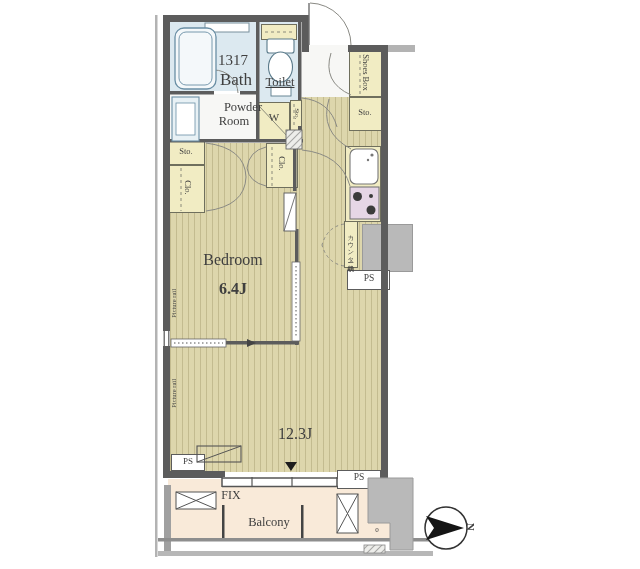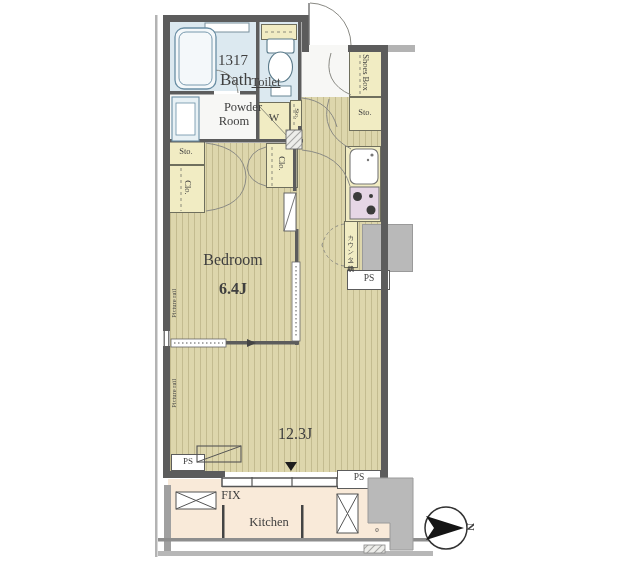--- a/index.html
+++ b/index.html
@@ -192,37 +192,37 @@
     </g>
 
     <g>
       <circle cx="446" cy="528" r="21" fill="#ffffff" stroke="#333" stroke-width="1.5"></circle>
       <polygon points="426,516 434,528 426,540 464,528" fill="#151515"></polygon>
     </g>
   </svg>
 
   <div class="lbl" style="left:206px;top:39px;width:60px;font-size:17px;margin-top:32px;">Bath</div>
   <div class="lbl" style="left:203px;top:53px;width:60px;font-size:15px;">1317</div>
-  <div class="lbl med" style="left:244px;top:76px;width:44px;text-decoration:underline;">Toilet</div>
+  <div class="lbl med" style="left:258px;top:76px;width:44px;text-decoration:underline;">Toilet</div>
   <div class="lbl med" style="left:212px;top:101px;width:62px;">Powder</div>
   <div class="lbl med" style="left:196px;top:115px;width:76px;">Room</div>
   <div class="lbl" style="left:262px;top:112px;width:24px;font-size:11px;">W</div>
   <div class="lbl sm v90" style="left:284px;top:110px;width:24px;font-size:7px;">Sto.</div>
   <div class="lbl sm v90" style="left:343px;top:68px;width:46px;">Shoes Box</div>
   <div class="lbl sm" style="left:343px;top:108px;width:44px;">Sto.</div>
   <div class="lbl sm" style="left:166px;top:147px;width:40px;">Sto.</div>
   <div class="lbl sm v90" style="left:168px;top:183px;width:40px;">Clo.</div>
   <div class="lbl sm v90" style="left:262px;top:159px;width:40px;">Clo.</div>
   <div class="lbl big" style="left:173px;top:230px;width:120px;">Bedroom</div>
   <div class="lbl big" style="left:173px;top:259px;width:120px;font-weight:bold;">6.4J</div>
   <div class="lbl tiny jp-vert" style="left:347px;top:224px;height:42px;">カウンター収納</div>
   <div class="lbl" style="left:349px;top:274px;width:40px;font-size:9.5px;">PS</div>
   <div class="lbl tiny v270" style="left:144px;top:300px;width:60px;">Picture rail</div>
   <div class="lbl tiny v270" style="left:144px;top:390px;width:60px;">Picture rail</div>
   <div class="lbl big" style="left:175px;top:404px;width:240px;">12.3J</div>
   <div class="lbl" style="left:168px;top:457px;width:40px;font-size:9px;">PS</div>
   <div class="lbl" style="left:211px;top:489px;width:40px;font-size:12px;">FIX</div>
   <div class="lbl" style="left:339px;top:473px;width:40px;font-size:9.5px;">PS</div>
-  <div class="lbl med" style="left:209px;top:516px;width:120px;">Kitchen</div>
+  <div class="lbl med" style="left:209px;top:516px;width:120px;">Balcony</div>
   <div class="lbl v90" style="left:458px;top:521px;width:24px;font-size:11px;font-weight:bold;">N</div>
   <div class="lbl" style="left:369px;top:527px;width:16px;font-size:7px;">0</div>
 
 </div>
 
 </body></html>

